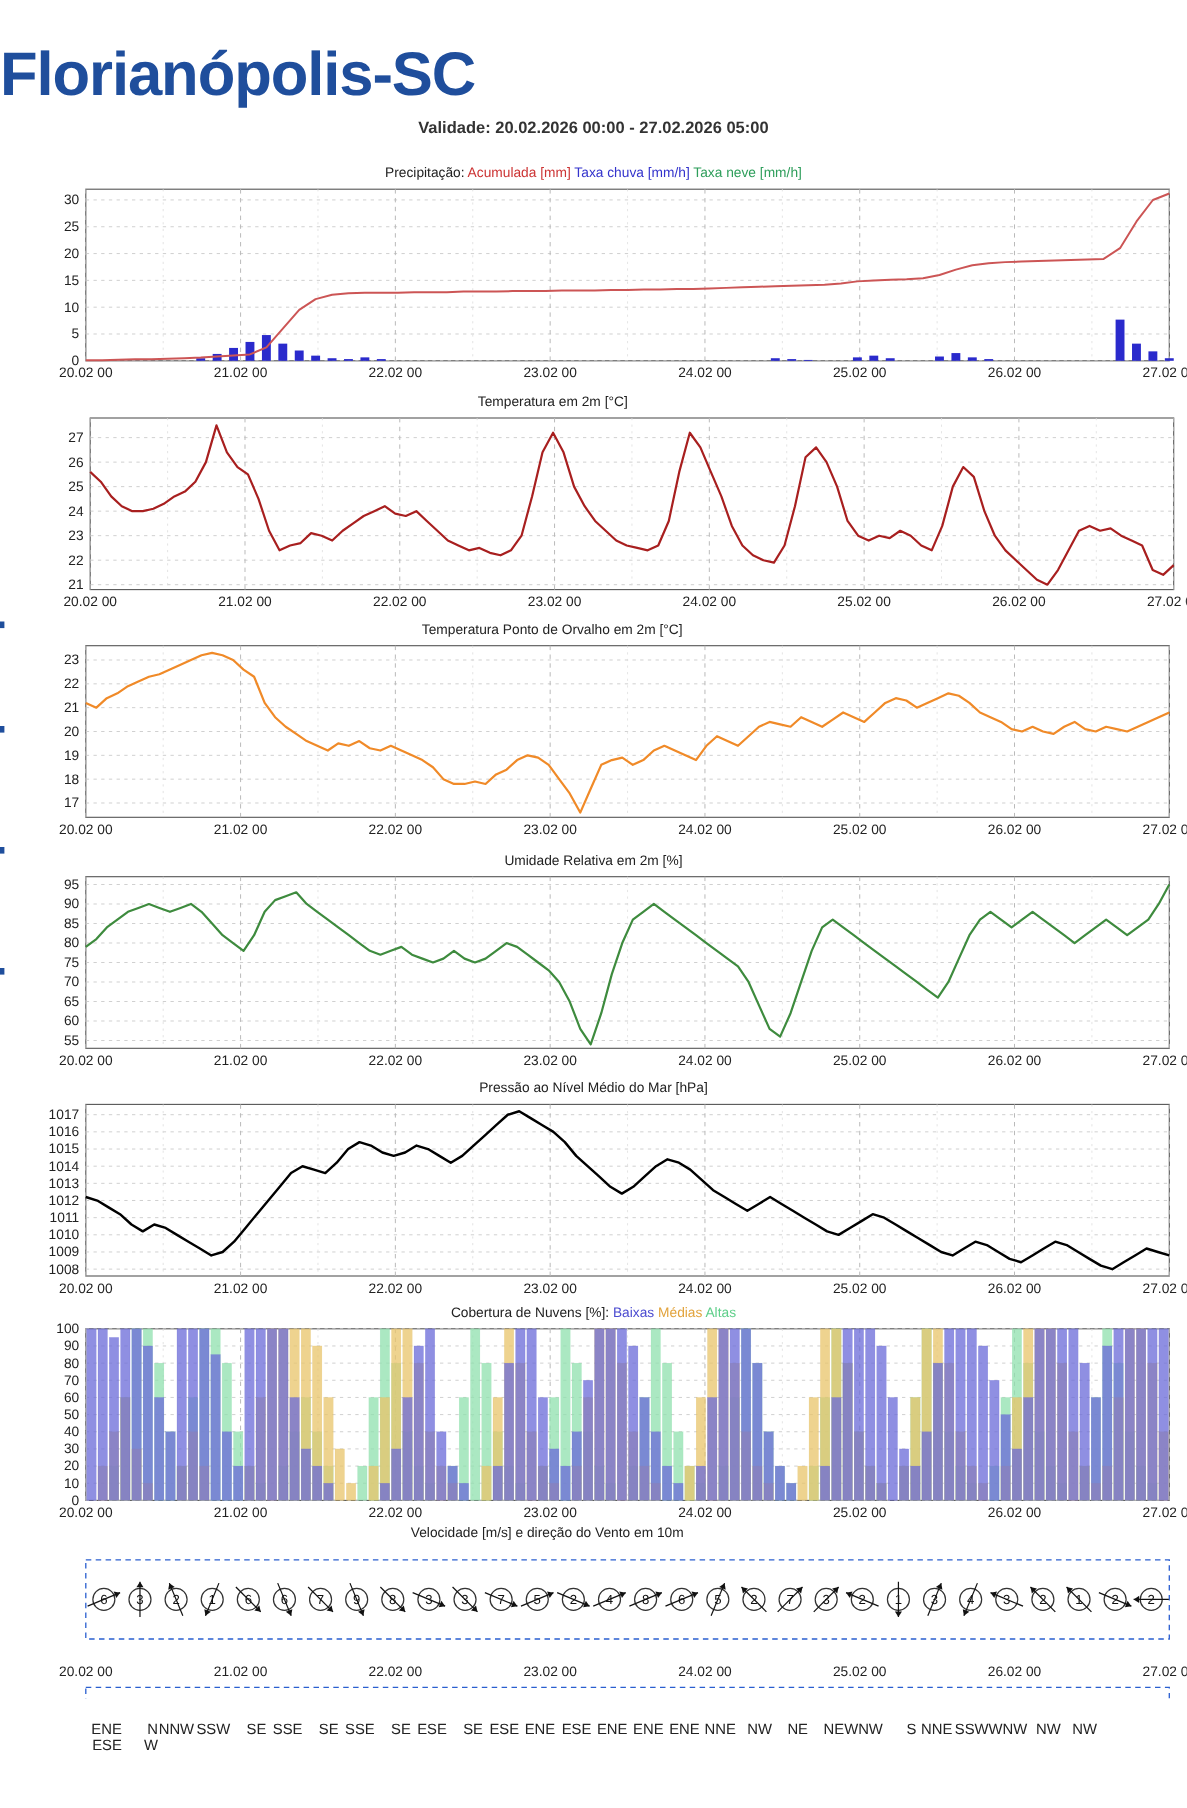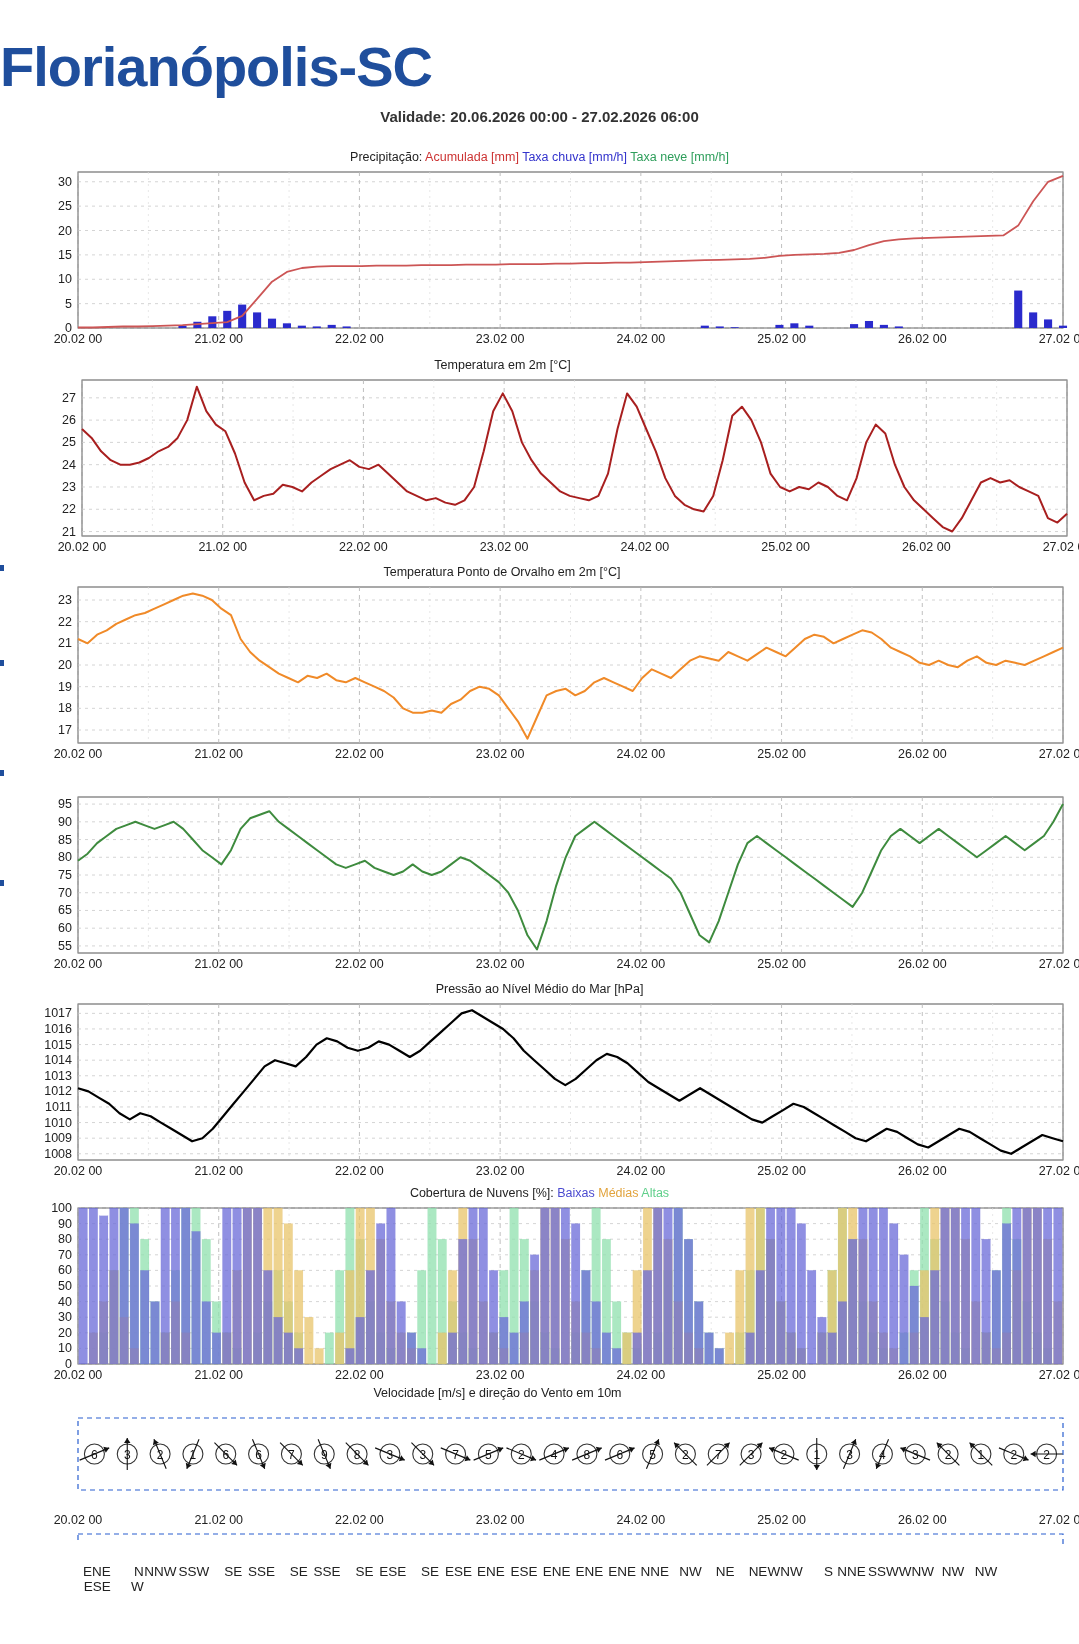--- a/index.html
+++ b/index.html
@@ -30,21 +30,21 @@
     position:absolute;left:0;width:1079px;text-align:center;
     font-size:13.5px;color:#222;letter-spacing:0px;
   }
   .wind-dirs span{display:inline-block;width:30px;text-align:right;}
   .leftbars{position:absolute;left:0;width:4px;background:#1f4e9c;}
 </style>
 </head>
 <body>
 
 <div class="title">Florianópolis-SC</div>
-<div class="validity">Validade: 20.06.2026 00:00 - 27.02.2026 06:00</div>
+<div class="validity">Validade: 20.02.2026 00:00 - 27.02.2026 05:00</div>
 
 <div class="leftbars" style="top:565px;height:6px;"></div>
 <div class="leftbars" style="top:660px;height:6px;"></div>
 <div class="leftbars" style="top:770px;height:6px;"></div>
 <div class="leftbars" style="top:880px;height:6px;"></div>
 
 <div class="panel" style="left:0;top:150px;width:1079px;height:200px;">
   <div class="panel-title">
     <span>Precipitação:</span>
     <span class="lg-red">Acumulada [mm]</span>
@@ -210,20 +210,21 @@
         <line x1="992.6428571428571" y1="6" x2="992.6428571428571" y2="162" stroke="#dcdcdc" stroke-width="0.7" stroke-dasharray="2,4"></line>
         <text x="922.2857142857143" y="177" text-anchor="middle" font-size="12.5" font-family="Liberation Sans, sans-serif" fill="#222">26.02 00</text>
         <line x1="1063" y1="6" x2="1063" y2="162" stroke="#b9b9b9" stroke-width="0.9" stroke-dasharray="4,4"></line>
         <text x="1063" y="177" text-anchor="middle" font-size="12.5" font-family="Liberation Sans, sans-serif" fill="#222">27.02 00</text>
         <path d="M78.0,58.0 L87.6,62.3 L97.1,53.7 L106.7,49.3 L116.3,42.8 L125.8,38.5 L135.4,34.2 L144.9,32.0 L154.5,27.7 L164.1,23.3 L173.6,19.0 L183.2,14.7 L192.8,12.5 L202.3,14.7 L211.9,19.0 L221.4,27.7 L231.0,34.2 L240.6,58.0 L250.1,71.0 L259.7,79.7 L269.3,86.2 L278.8,92.7 L288.4,97.0 L298.0,101.3 L307.5,94.8 L317.1,97.0 L326.6,92.7 L336.2,99.2 L345.8,101.3 L355.3,97.0 L364.9,101.3 L374.5,105.7 L384.0,110.0 L393.6,116.5 L403.1,127.3 L412.7,131.7 L422.3,131.7 L431.8,129.5 L441.4,131.7 L451.0,123.0 L460.5,118.7 L470.1,110.0 L479.7,105.7 L489.2,107.8 L498.8,114.3 L508.3,127.3 L517.9,140.3 L527.5,157.7 L537.0,136.0 L546.6,114.3 L556.2,110.0 L565.7,107.8 L575.3,114.3 L584.8,110.0 L594.4,101.3 L604.0,97.0 L613.5,101.3 L623.1,105.7 L632.7,110.0 L642.2,97.0 L651.8,88.3 L661.3,92.7 L670.9,97.0 L680.5,88.3 L690.0,79.7 L699.6,75.3 L709.2,77.5 L718.7,79.7 L728.3,71.0 L737.9,75.3 L747.4,79.7 L757.0,73.2 L766.5,66.7 L776.1,71.0 L785.7,75.3 L795.2,66.7 L804.8,58.0 L814.4,53.7 L823.9,55.8 L833.5,62.3 L843.0,58.0 L852.6,53.7 L862.2,49.3 L871.7,51.5 L881.3,58.0 L890.9,66.7 L900.4,71.0 L910.0,75.3 L919.6,81.8 L929.1,84.0 L938.7,79.7 L948.2,84.0 L957.8,86.2 L967.4,79.7 L976.9,75.3 L986.5,81.8 L996.1,84.0 L1005.6,79.7 L1015.2,81.8 L1024.7,84.0 L1034.3,79.7 L1043.9,75.3 L1053.4,71.0 L1063.0,66.7 " fill="none" stroke="#f08a28" stroke-width="2" stroke-linejoin="round"></path>
       </svg>
   </div>
 </div>
 
 <div class="panel" style="left:0;top:775px;width:1079px;height:200px;">
+  <div class="panel-title">Umidade Relativa em 2m [%]</div>
   <div class="plotwrap" style="top:16px;">
     <svg width="1079" height="185" id="svg-hum">
         <rect x="78" y="6" width="985" height="156" fill="#ffffff" stroke="#555" stroke-width="1"></rect>
         <line x1="78" y1="154.9090909090909" x2="1063" y2="154.9090909090909" stroke="#c9c9c9" stroke-width="0.8" stroke-dasharray="3,4"></line>
         <text x="72" y="158.9090909090909" text-anchor="end" font-size="12.5" font-family="Liberation Sans, sans-serif" fill="#222">55</text>
         <line x1="78" y1="137.1818181818182" x2="1063" y2="137.1818181818182" stroke="#c9c9c9" stroke-width="0.8" stroke-dasharray="3,4"></line>
         <text x="72" y="141.1818181818182" text-anchor="end" font-size="12.5" font-family="Liberation Sans, sans-serif" fill="#222">60</text>
         <line x1="78" y1="119.45454545454547" x2="1063" y2="119.45454545454547" stroke="#c9c9c9" stroke-width="0.8" stroke-dasharray="3,4"></line>
         <text x="72" y="123.45454545454547" text-anchor="end" font-size="12.5" font-family="Liberation Sans, sans-serif" fill="#222">65</text>
         <line x1="78" y1="101.72727272727272" x2="1063" y2="101.72727272727272" stroke="#c9c9c9" stroke-width="0.8" stroke-dasharray="3,4"></line>

